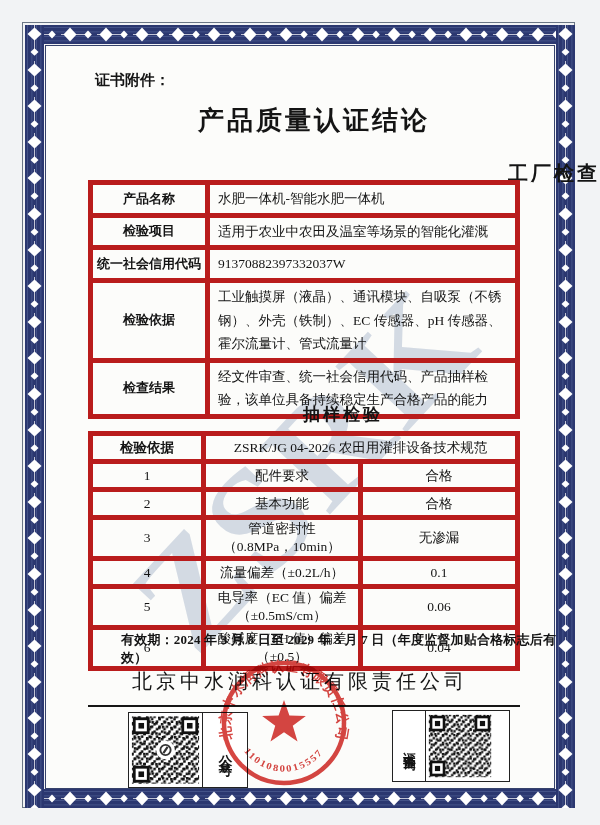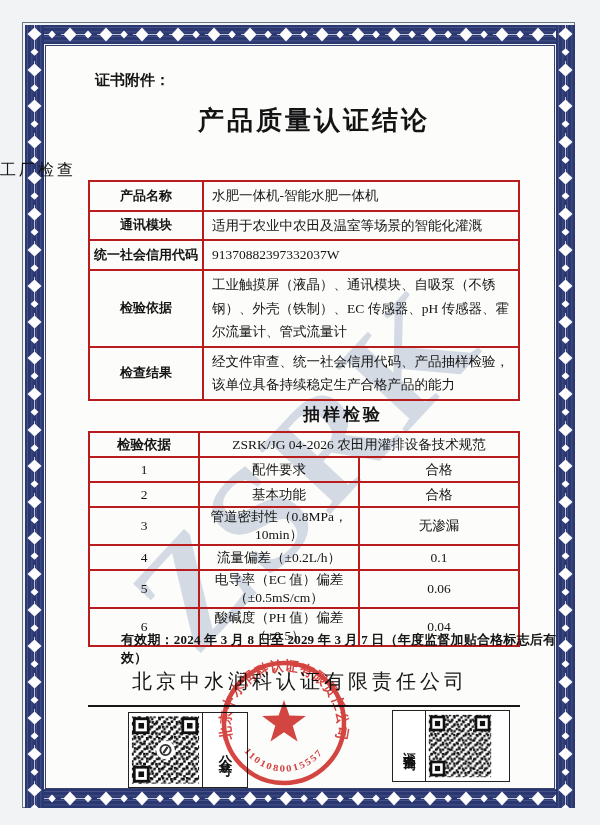--- a/index.html
+++ b/index.html
@@ -14,24 +14,24 @@
   .band-right{left:556px;top:25px;width:19px;height:783px;}
   .paper{position:absolute;left:45px;top:45px;width:510px;height:744px;background:#fcfcfa;border:1.2px solid #36426b;box-sizing:border-box;z-index:0;}
   
   .watermark{position:absolute;left:305px;top:468px;transform:translate(-50%,-50%) rotate(-47deg);
     font-size:148px;font-weight:bold;letter-spacing:6px;color:rgba(168,182,203,0.48);
     white-space:nowrap;z-index:1;font-family:"Liberation Serif",serif;}
   
   .content{position:absolute;left:0;top:0;width:600px;height:607px;z-index:2;color:#141414;}
   .attach{position:absolute;left:95px;top:71px;font-size:15px;font-weight:bold;}
   .title{position:absolute;left:0;width:600px;top:103px;text-align:center;font-size:26px;font-weight:bold;letter-spacing:3px;margin-left:14px;}
-  .sec1{position:absolute;left:0;width:600px;top:160px;text-align:left;font-size:16px;font-weight:normal;letter-spacing:3px;}
+  .sec1{position:absolute;left:0;width:600px;top:160px;text-align:right;font-size:20px;font-weight:bold;letter-spacing:3px;}
   .sec2{position:absolute;left:0;width:600px;top:403px;text-align:center;font-size:17px;font-weight:bold;letter-spacing:3px;margin-left:43px;}
   table{border-collapse:collapse;table-layout:fixed;}
-  td{border:2px solid #b91c1c;vertical-align:middle;}
+  td{border:5px solid #b91c1c;vertical-align:middle;}
   .t1{position:absolute;left:88px;top:180px;width:432px;font-size:13.5px;}
   .t1 .lbl{width:110px;text-align:center;font-weight:bold;font-size:13px;padding:0 1px;}
   .t1 .val{text-align:left;padding:2px 8px;line-height:1.75;}
   .r24{height:24px;} .r48{height:48px;} .r50{height:50px;}
   .t2{position:absolute;left:88px;top:431px;width:432px;font-size:13.5px;}
   .t2 td{height:23px;text-align:center;padding:0 9px;}
   .t2 .lbl{width:90px;font-weight:bold;}
   .t2 .res{width:110px;}
   .t2 .hdr{font-weight:bold;}
   .validity{position:absolute;left:95px;top:631px;width:440px;font-size:13px;font-weight:bold;letter-spacing:0.2px;margin-left:26px;}
@@ -114,21 +114,21 @@
     <div class="title">产品质量认证结论</div>
     <div class="sec1">工厂检查</div>
 
     <table class="t1">
       <tbody>
           <tr class="r24">
         <td class="lbl">产品名称</td>
         <td class="val">水肥一体机-智能水肥一体机</td>
       </tr>
       <tr class="r24">
-        <td class="lbl">通讯模块</td>
+        <td class="lbl">检验项目</td>
         <td class="val">适用于农业中农田及温室等场景的智能化灌溉</td>
       </tr>
       <tr class="r24">
         <td class="lbl">统一社会信用代码</td>
         <td class="val">91370882397332037W</td>
       </tr>
       <tr class="r48">
         <td class="lbl">检验依据</td>
         <td class="val">工业触摸屏（液晶）、通讯模块、自吸泵（不锈钢）、外壳（铁制）、EC 传感器、pH 传感器、霍尔流量计、管式流量计</td>
       </tr>

